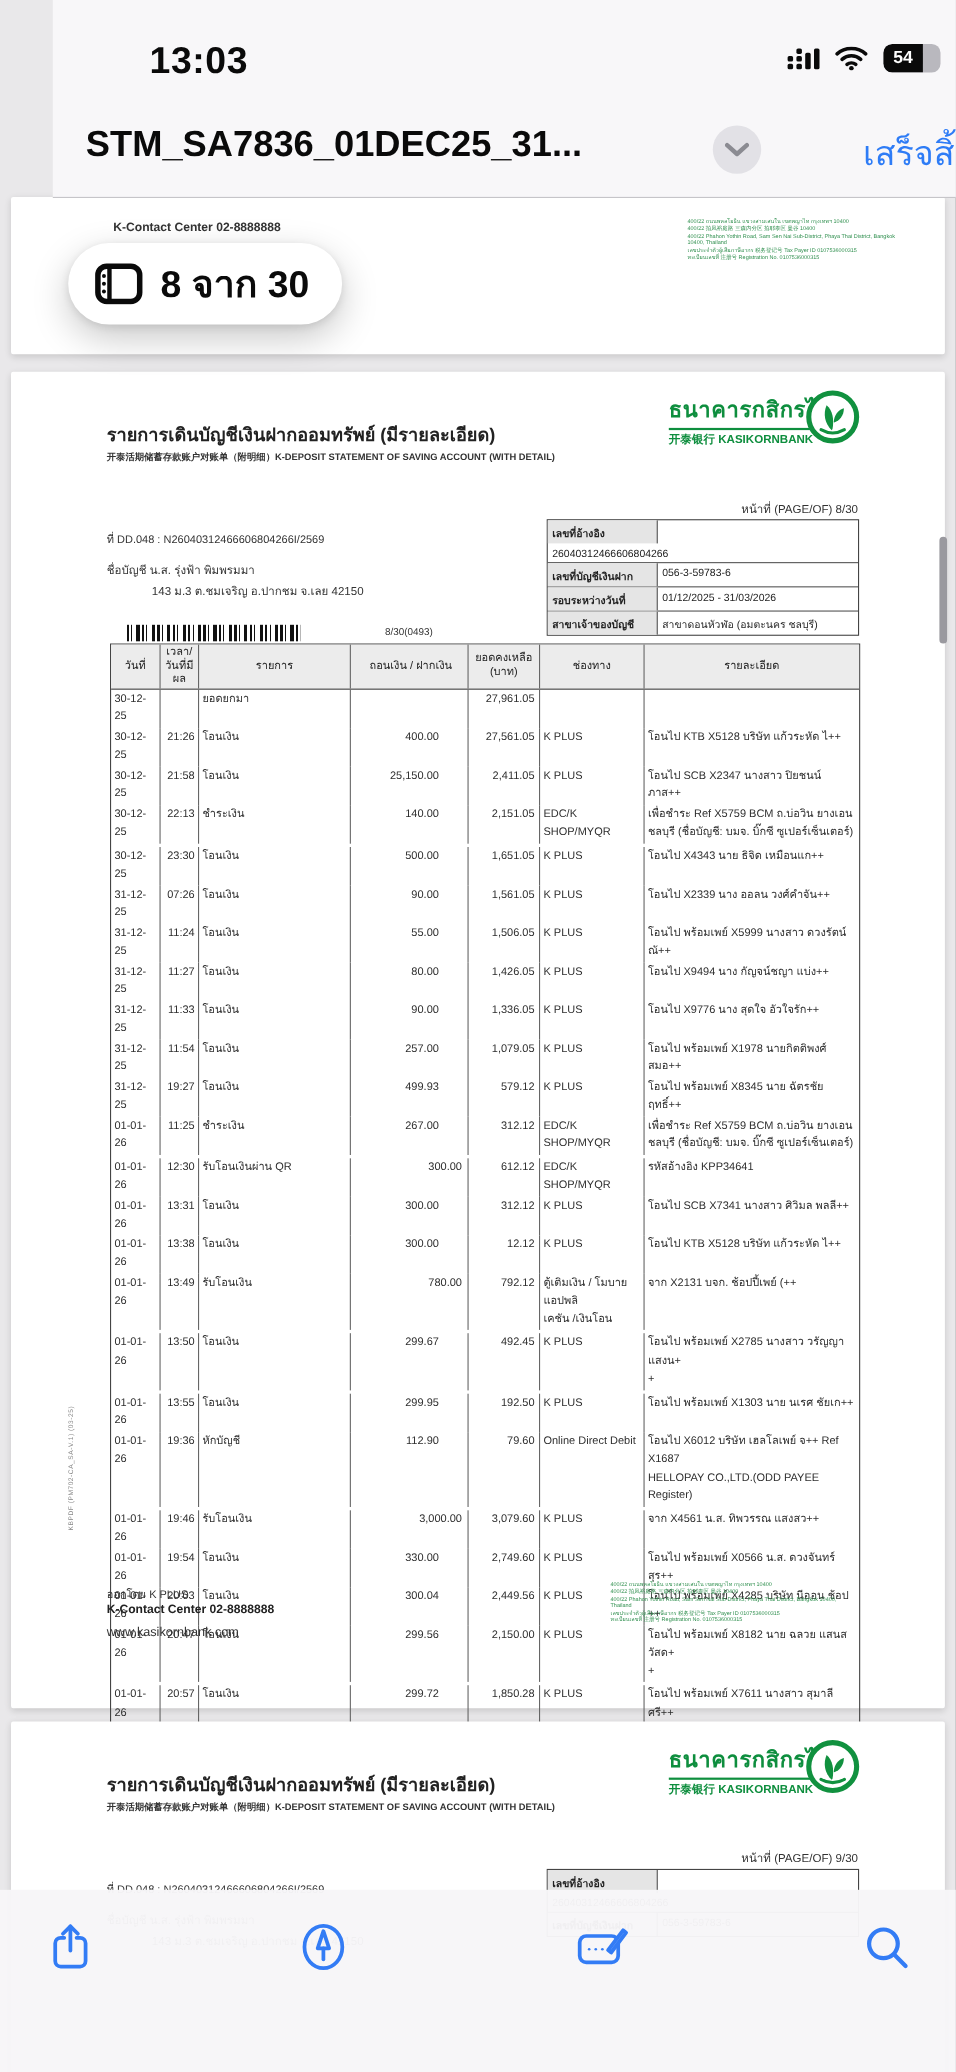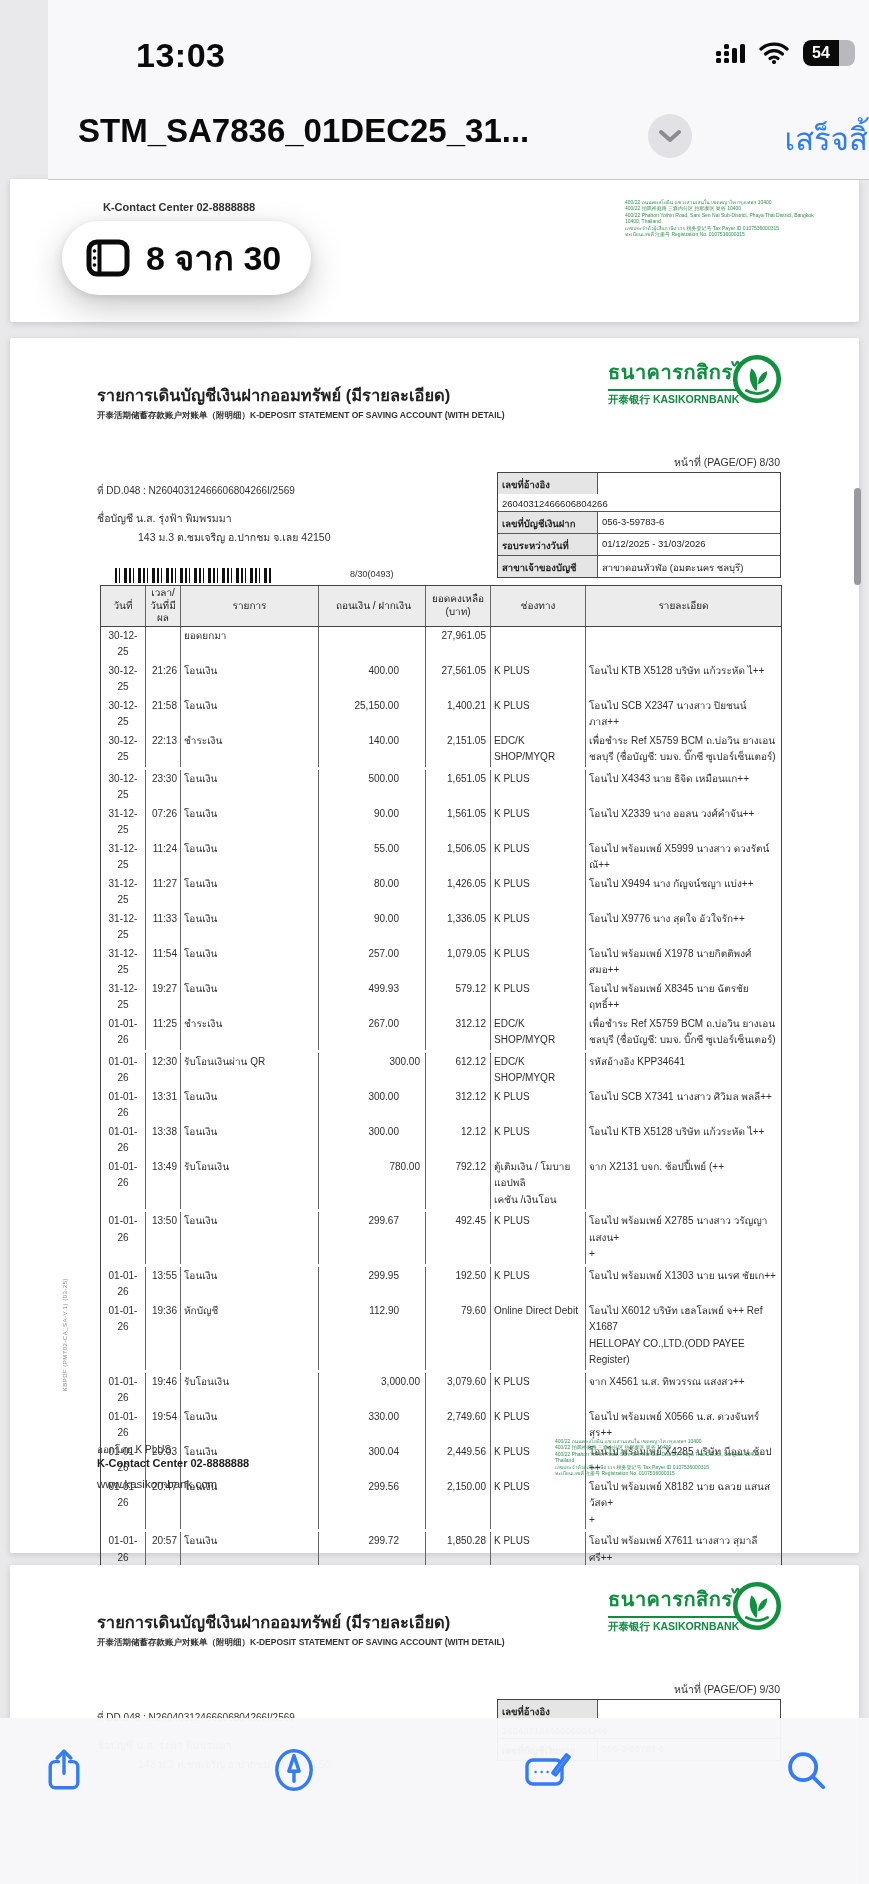--- a/index.html
+++ b/index.html
@@ -52,21 +52,21 @@
   .barcodelabel{position:absolute;left:340px;top:231px;font-size:9px;color:#333;}
   
   .txtable{position:absolute;left:90px;top:247px;width:682px;border:1.5px solid #444;box-sizing:border-box;font-size:10px;color:#2e2e2e;}
   .thead{display:flex;background:#ececec;border-bottom:1.5px solid #444;min-height:37px;align-items:stretch;}
   .thead .cell{display:flex;align-items:center;justify-content:center;text-align:center;white-space:pre-line;line-height:12.5px;color:#222;}
   .cell{border-right:1px solid #666;box-sizing:border-box;padding:1px 3px;}
   .cell:last-child{border-right:none;}
   .trow{display:flex;align-items:stretch;min-height:17px;}
   .trow.multi{padding-bottom:3px;}
   .trow .cell{line-height:16.5px;white-space:pre-line;}
-  .c-date{width:45px;text-align:center;}
+  .c-date{width:45px;}
   .c-time{width:35px;text-align:right;}
   .c-desc{width:138px;}
   .c-amt{width:107px;text-align:right;padding-right:26px;}
   .c-amt.dep{padding-right:5px;}
   .c-bal{width:65px;text-align:right;padding-right:4px;}
   .c-ch{width:95px;}
   .c-det{flex:1;}
   
   .issuedby{position:absolute;left:87px;top:1104px;font-size:10px;color:#333;}
   .ftcontact{position:absolute;left:87px;top:1119px;font-size:11px;font-weight:bold;color:#222;}
@@ -224,21 +224,21 @@
             <div class="cell c-amt">400.00</div>
             <div class="cell c-bal">27,561.05</div>
             <div class="cell c-ch">K PLUS</div>
             <div class="cell c-det">โอนไป KTB X5128 บริษัท แก้วระหัด ไ++</div>
           </div>
           <div class="trow">
             <div class="cell c-date">30-12-25</div>
             <div class="cell c-time">21:58</div>
             <div class="cell c-desc">โอนเงิน</div>
             <div class="cell c-amt">25,150.00</div>
-            <div class="cell c-bal">1,400.21</div>
+            <div class="cell c-bal">2,411.05</div>
             <div class="cell c-ch">K PLUS</div>
             <div class="cell c-det">โอนไป SCB X2347 นางสาว ปิยชนน์ ภาส++</div>
           </div>
           <div class="trow multi">
             <div class="cell c-date">30-12-25</div>
             <div class="cell c-time">22:13</div>
             <div class="cell c-desc">ชำระเงิน</div>
             <div class="cell c-amt">140.00</div>
             <div class="cell c-bal">2,151.05</div>
             <div class="cell c-ch">EDC/K SHOP/MYQR</div>

